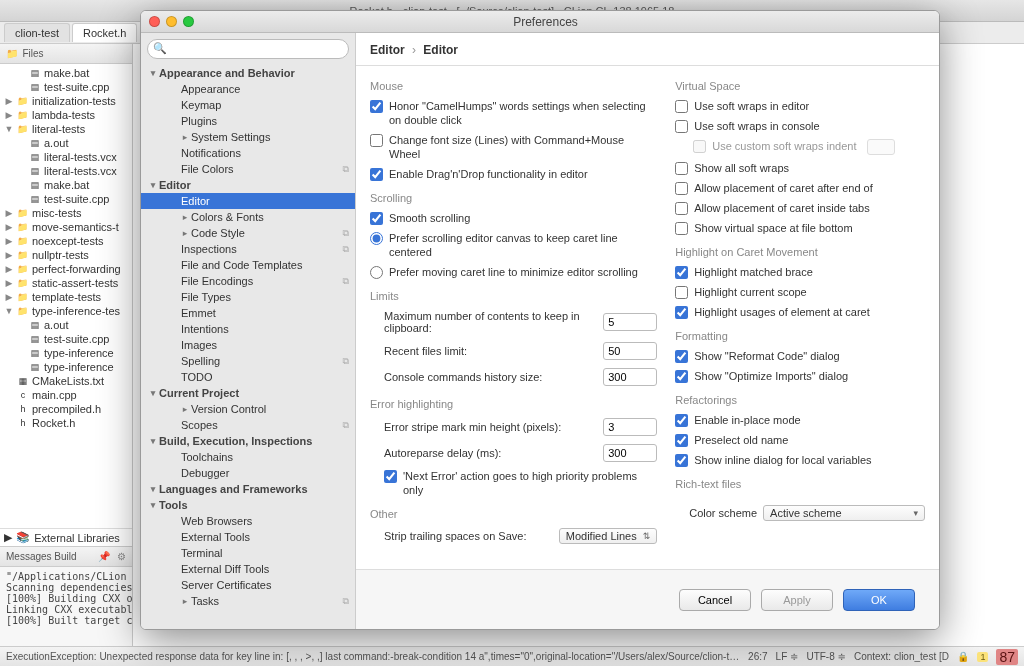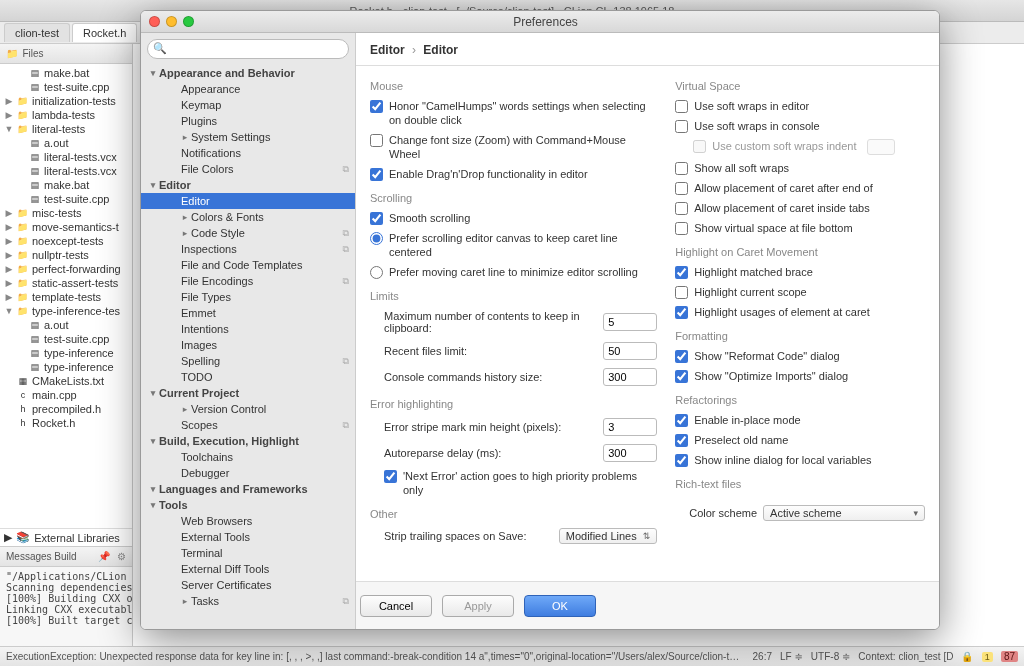--- a/index.html
+++ b/index.html
@@ -54,21 +54,21 @@
   }
   .msg-header .tools { display:flex; gap:6px; color:#888; }
   .msg-body { flex: 1; padding: 4px 6px; font-family: Menlo, monospace; font-size: 10px; color: #444; white-space: pre; overflow:hidden; }
 
   .statusbar {
     height: 20px; background: linear-gradient(#f4f4f4,#e4e4e4); border-top: 1px solid #ccc;
     display: flex; align-items: center; padding: 0 6px; font-size: 10px; color: #555; gap: 8px;
   }
   .statusbar .flex { flex: 1; overflow: hidden; text-overflow: ellipsis; white-space: nowrap; }
   .warn-badge { background:#fbe27a; color:#6a5a12; border-radius:2px; padding:0 3px; font-size:9px; }
-  .err-badge  { background:#e08585; color:#5a1212; border-radius:2px; padding:0 3px; font-size:10px; }
+  .err-badge  { background:#e08585; color:#5a1212; border-radius:2px; padding:0 3px; font-size:14px; }
 
   
   .dialog {
     position: absolute; left: 140px; top: 10px; width: 800px; height: 620px;
     background: #fff; border: 1px solid #9a9a9a; border-radius: 6px;
     box-shadow: 0 10px 40px rgba(0,0,0,.45);
     display: flex; flex-direction: column; overflow: hidden;
   }
   .dlg-titlebar {
     height: 22px; background: linear-gradient(#ececec,#d8d8d8);
@@ -124,22 +124,22 @@
     width: 54px; height:18px; border:1px solid #bbb; border-radius:3px; padding:0 4px; font-size:11px;
   }
 
   .combo {
     display:inline-flex; align-items:center; border:1px solid #bbb; border-radius:3px;
     padding: 1px 6px; font-size:11px; background:linear-gradient(#fdfdfd,#efefef); cursor:pointer;
   }
   .combo .dd { margin-left:6px; font-size:9px; color:#666; }
 
   .dlg-footer {
-    height: 48px; border-top:1px solid #ddd; display:flex; align-items:center; justify-content:flex-start;
-    gap:10px; padding: 0 4px; background:#f6f6f6;
+    height: 60px; border-top:1px solid #ddd; display:flex; align-items:center; justify-content:flex-end;
+    gap:10px; padding: 0 24px; background:#f6f6f6;
   }
   .btn {
     min-width:72px; height:22px; border:1px solid #aaa; border-radius:4px;
     background: linear-gradient(#fdfdfd,#e9e9e9); font-size:11px; cursor:pointer;
   }
   .btn:disabled { color:#999; }
   .btn.primary {
     background: linear-gradient(#6fa9f8,#3f7de0); color:#fff; border-color:#2f63b8;
   }
 </style>
@@ -443,21 +443,21 @@
             <span class="carrow" style="margin-left:10px">▸</span>
             <span>Version Control</span>
           </div>
           <div class="trow sub">
             <span class="carrow"></span>
             <span>Scopes</span>
             <span class="mark">⧉</span>
           </div>
           <div class="trow cat" style="padding-left: 6px;">
             <span class="carrow">▾</span>
-            <span>Build, Execution, Highlight</span>
+            <span>Build, Execution, Inspections</span>
           </div>
           <div class="trow sub">
             <span class="carrow"></span>
             <span>Toolchains</span>
           </div>
           <div class="trow sub">
             <span class="carrow"></span>
             <span>Debugger</span>
           </div>
           <div class="trow cat" style="padding-left: 6px;">
@@ -506,21 +506,21 @@
       <div class="panes">
 
         <div class="col left">
           <div class="section-h">Mouse</div>
           <div class="chk-row">
               <input type="checkbox" checked="" style="">
               <label>Honor "CamelHumps" words settings when selecting on double click</label>
             </div>
           <div class="chk-row">
               <input type="checkbox" style="">
-              <label>Change font size (Zoom) with Command+Mouse Wheel</label>
+              <label>Change font size (Lines) with Command+Mouse Wheel</label>
             </div>
           <div class="chk-row">
               <input type="checkbox" checked="" style="">
               <label>Enable Drag'n'Drop functionality in editor</label>
             </div>
 
           <div class="section-h">Scrolling</div>
           <div class="chk-row">
               <input type="checkbox" checked="" style="">
               <label>Smooth scrolling</label>

